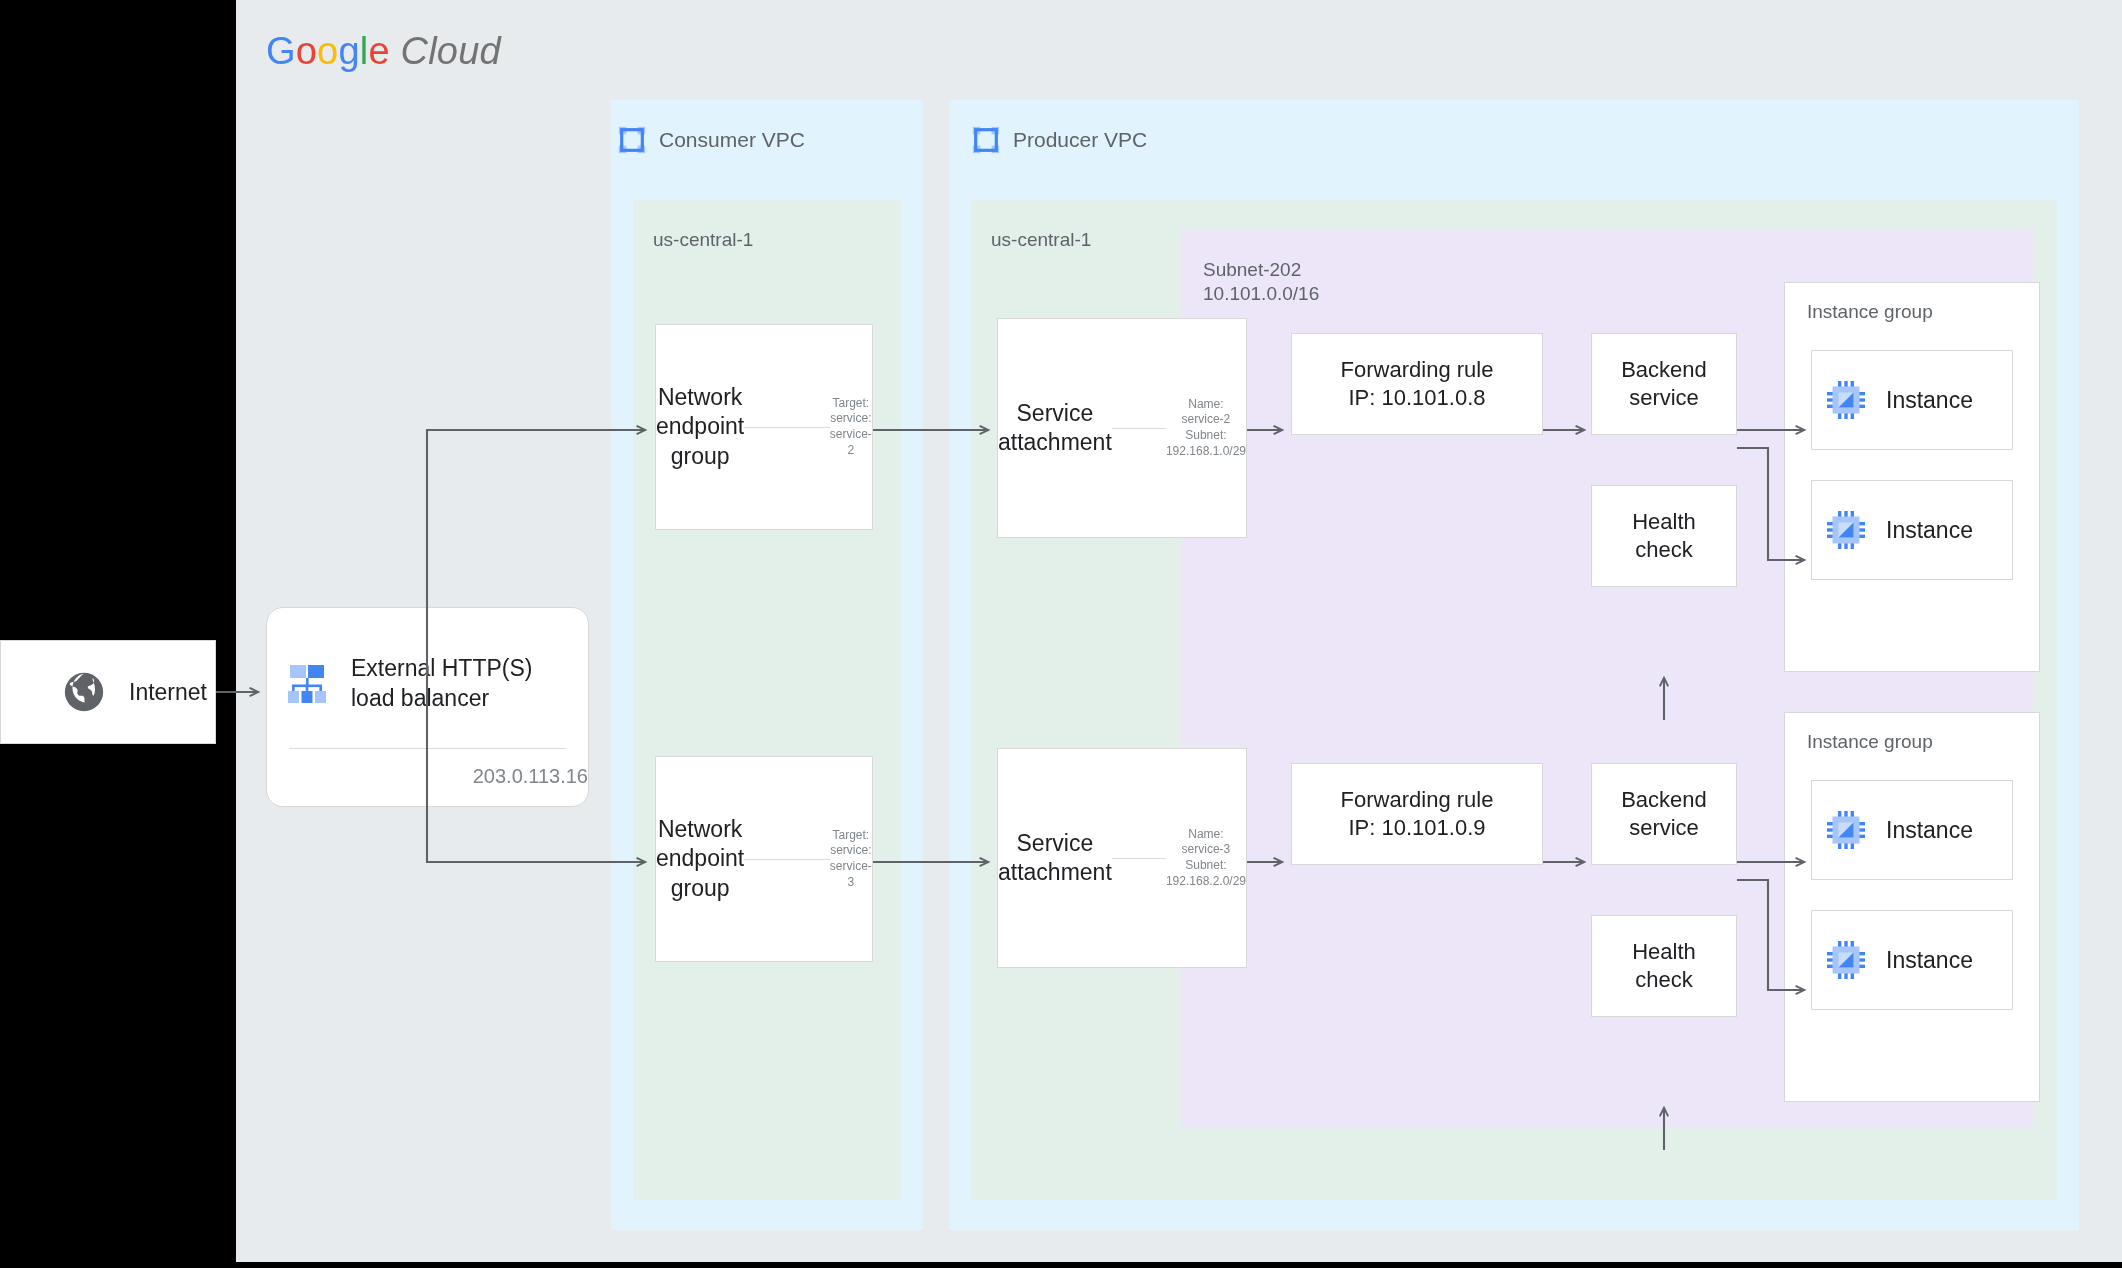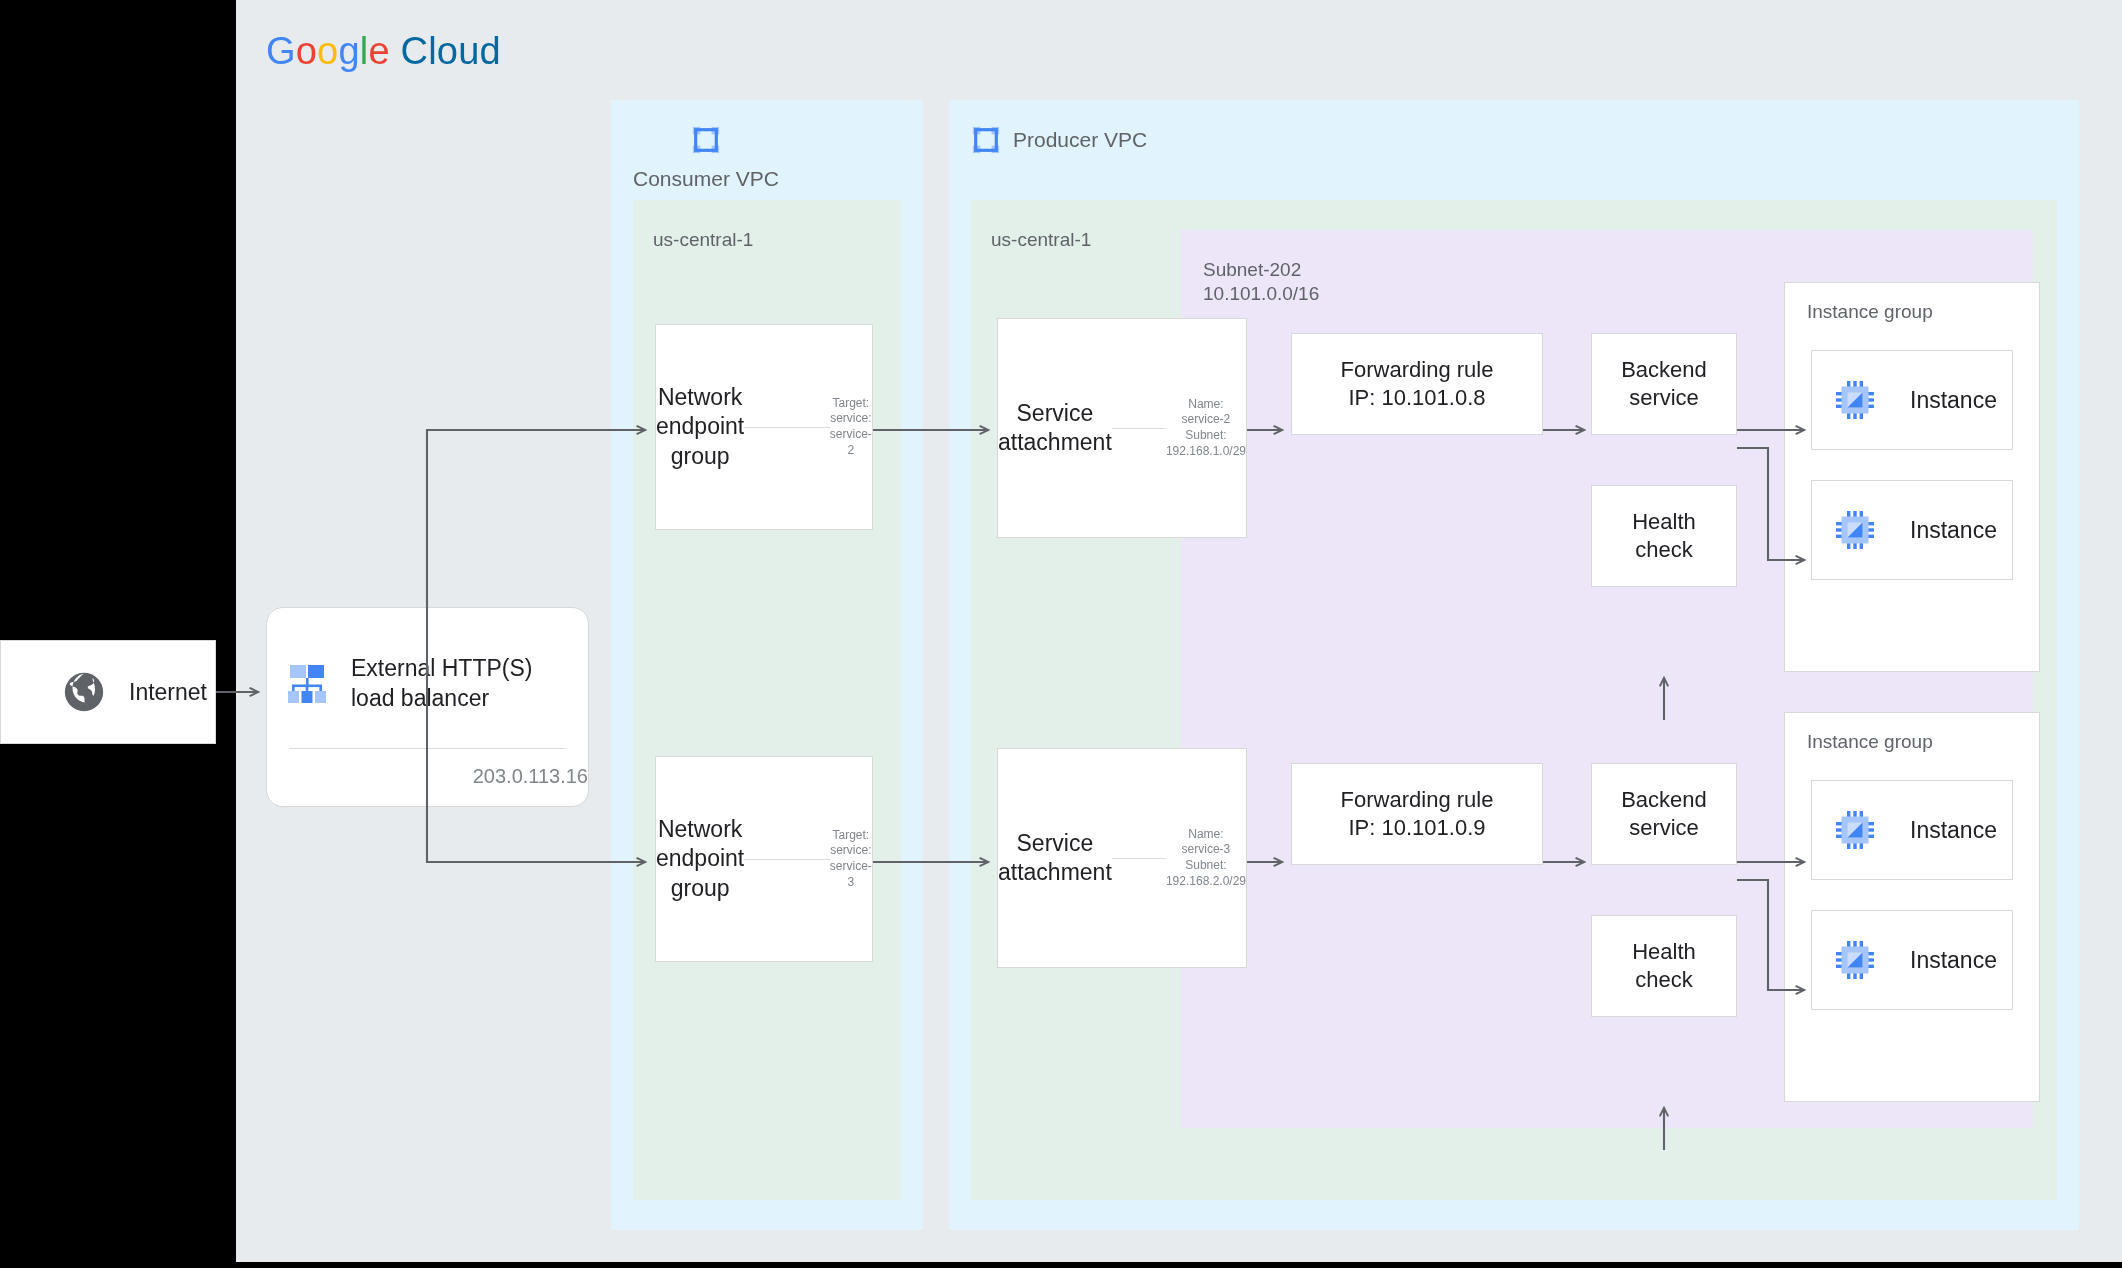--- a/index.html
+++ b/index.html
@@ -5,21 +5,21 @@
   html,body{margin:0;padding:0;background:#000;}
   body{width:2122px;height:1268px;overflow:hidden;font-family:"Liberation Sans","DejaVu Sans",sans-serif;}
 
   #root{position:relative;width:2122px;height:1268px;background:#000;}
 
   
   .canvas{position:absolute;left:236px;top:0;width:1886px;height:1262px;background:#e8ebed;}
 
   .gc-logo{position:absolute;left:30px;top:30px;font-size:38px;letter-spacing:.2px;white-space:nowrap;}
   .gc-logo span{font-family:"Liberation Sans","DejaVu Sans",sans-serif;}
-  .gc-cloud{color:#0369a1;font-weight:400;}
+  .gc-cloud{color:#737373;font-weight:400;font-style:italic;}
 
   
   .panel{position:absolute;box-sizing:border-box;}
   .panel-label{position:absolute;font-size:19px;color:#5f6368;white-space:pre-line;line-height:1.25;}
 
   .vpc-head{position:absolute;display:flex;align-items:center;gap:12px;}
   .vpc-title{font-size:21px;color:#5f6368;white-space:nowrap;}
 
   
   .node{position:absolute;box-sizing:border-box;background:#fff;border:1px solid #d6d8da;
@@ -36,21 +36,21 @@
   .lb-div{height:1px;background:#dadce0;margin:10px 22px 0 22px;}
   .lb-ip{font-size:20px;color:#80868b;text-align:right;padding:16px 0 18px 0;}
 
   .inetbox{position:absolute;box-sizing:border-box;background:#fff;border:1px solid #d6d8da;
            display:flex;align-items:center;gap:22px;padding-left:60px;}
   .inet-txt{font-size:23px;color:#202124;}
 
   .ig{position:absolute;box-sizing:border-box;background:#fff;border:1px solid #d6d8da;}
   .ig-label{position:absolute;left:22px;top:18px;font-size:19px;color:#5f6368;}
   .inst{position:absolute;box-sizing:border-box;background:#fff;border:1px solid #d6d8da;
-        display:flex;align-items:center;gap:35px;padding-left:23px;}
+        display:flex;align-items:center;gap:20px;padding-left:14px;}
   .inst-txt{font-size:23px;color:#202124;}
 
   svg.edges{position:absolute;left:0;top:0;width:2122px;height:1268px;pointer-events:none;}
   .ico{flex:0 0 auto;display:block;}
 </style>
 </head>
 <body>
 
 <div id="root">
 
@@ -64,21 +64,21 @@
   </div>
 
   <div class="canvas">
 
     <div class="gc-logo">
       <span><span style="color:#4285f4">G</span><span style="color:#ea4335">o</span><span style="color:#fbbc05">o</span><span style="color:#4285f4">g</span><span style="color:#34a853">l</span><span style="color:#ea4335">e</span></span>
       <span class="gc-cloud">Cloud</span>
     </div>
 
     <div class="panel" style="left:375px;top:100px;width:312px;height:1130px;background:#e1f3fd;">
-      <div class="vpc-head" style="left:22px;top:25px;flex-direction:column;">
+      <div class="vpc-head" style="left:6px;top:25px;">
         <svg class="ico" width="30" height="30" viewBox="0 0 32 32">
           <rect x="2" y="2" width="8" height="8" fill="#a6c6fb"></rect>
             <rect x="22" y="2" width="8" height="8" fill="#a6c6fb"></rect>
           <rect x="2" y="22" width="8" height="8" fill="#a6c6fb"></rect>
             <rect x="22" y="22" width="8" height="8" fill="#a6c6fb"></rect>
           <rect x="5" y="5" width="22" height="22" fill="none" stroke="#4285f4" stroke-width="3.4"></rect>
         </svg>
         <span class="vpc-title">Consumer VPC</span>
       </div>
 

